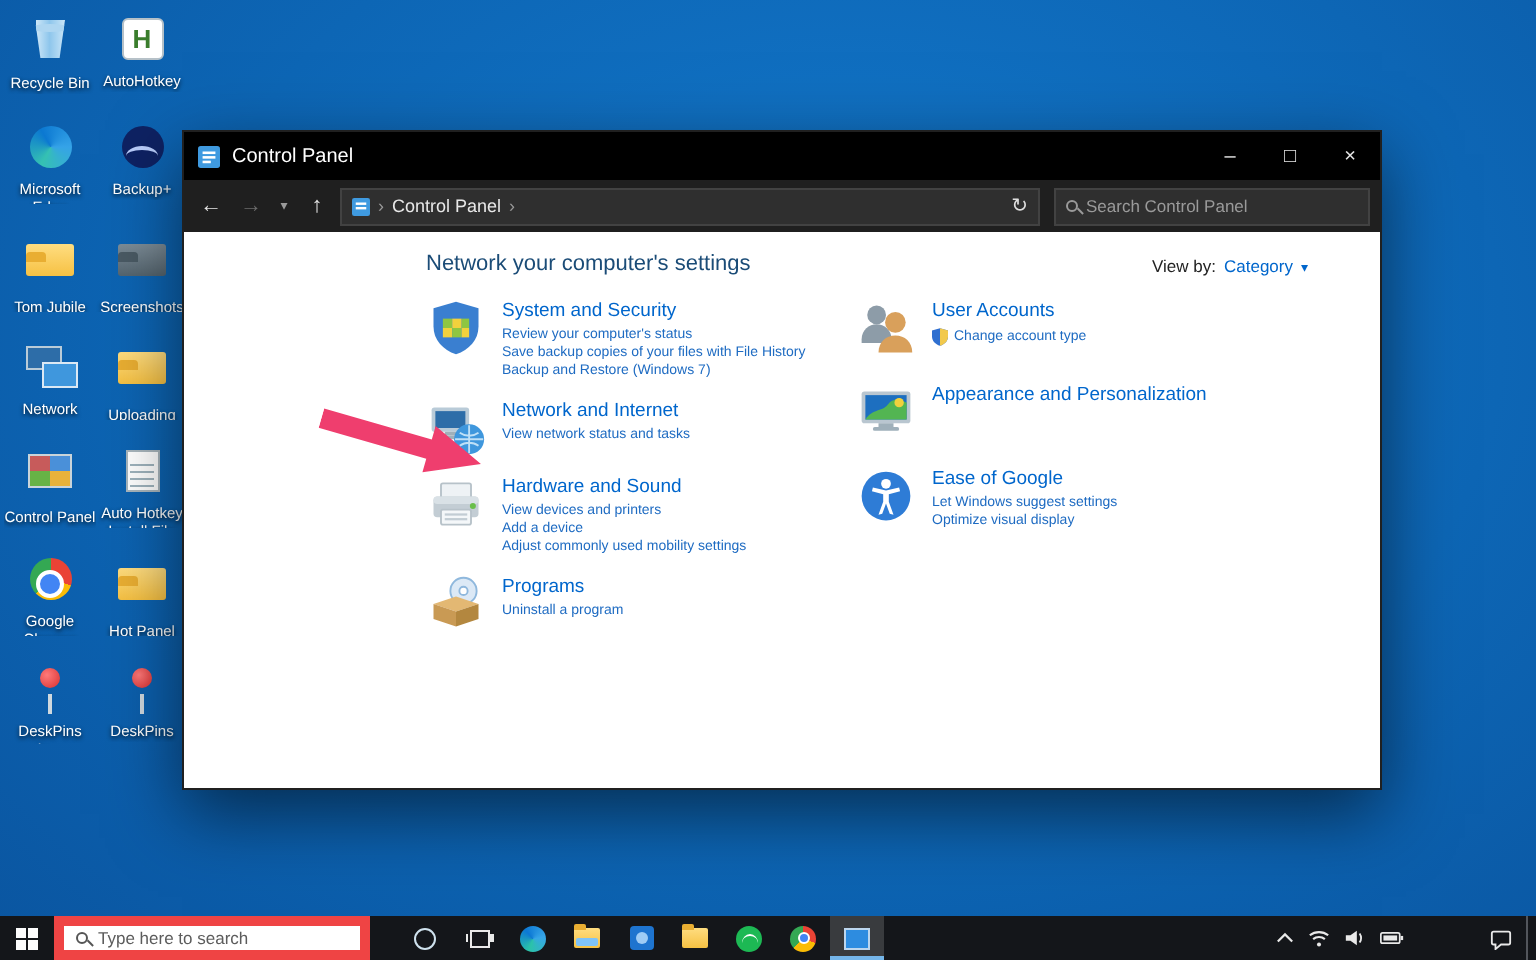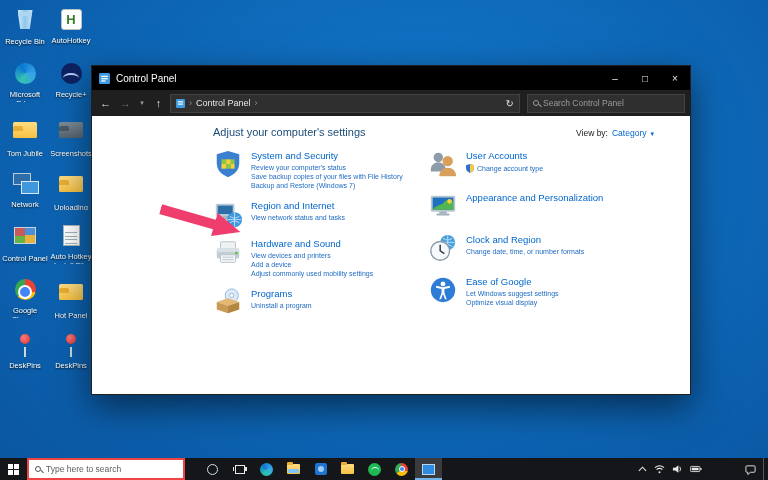--- a/index.html
+++ b/index.html
@@ -78,21 +78,21 @@
   .cat-link { display:flex; align-items:center; gap:3px; color:#1e6bc2; font-size:7px; margin-bottom:2px; text-decoration:none; white-space:nowrap; }
 
   
   .anno { position:absolute; left:160px; top:196px; z-index:40; transform:rotate(16deg); transform-origin:left center; }
 
   
   .taskbar { position:absolute; left:0; right:0; bottom:0; height:22px; background:#14161a; z-index:100; display:flex; align-items:stretch; color:#e9e9e9; }
   .start { width:27px; display:flex; align-items:center; justify-content:center; }
   .win-logo { display:grid; grid-template-columns:5px 5px; grid-template-rows:5px 5px; gap:1px; }
   .win-logo span { background:#fdfdfd; }
-  .tb-search { width:158px; background:#fff; border:2px solid #ef4444; display:flex; align-items:center; gap:5px; padding:0 6px; }
+  .tb-search { width:158px; background:#fff; border:5px solid #ef4444; display:flex; align-items:center; gap:5px; padding:0 6px; }
   .tb-search input { color:#333; }
   .tb-search input::placeholder { color:#5c5c5c; }
   .tb-apps { display:flex; align-items:stretch; margin-left:14px; }
   .app { width:27px; display:flex; align-items:center; justify-content:center; }
   .app.active { background:rgba(255,255,255,.16); box-shadow:inset 0 -2px 0 #75b6ea; }
   .g-cortana { width:11px; height:11px; border:1.5px solid #cfe2ee; border-radius:50%; }
   .g-taskview { width:10px; height:9px; border:1.2px solid #e9e9e9; position:relative; }
   .g-taskview::before { content:""; position:absolute; left:-3px; top:1.5px; width:1.5px; height:4px; background:#e9e9e9; }
   .g-taskview::after { content:""; position:absolute; right:-3px; top:1.5px; width:1.5px; height:4px; background:#e9e9e9; }
   .g-edge-tb { width:13px; height:13px; border-radius:50%; background:conic-gradient(from 200deg,#2bc3a8,#0c78d4,#37a6e8,#2bc3a8); }
@@ -165,21 +165,21 @@
     <div class="dicon">
       <div class="glyph">
           <div class="ic-ahk">H</div>
         </div>
       <div class="dlabel">AutoHotkey</div>
     </div>
     <div class="dicon">
       <div class="glyph">
           <div class="ic-disney"></div>
         </div>
-      <div class="dlabel">Recycle+</div>
+      <div class="dlabel">Backup+</div>
     </div>
     <div class="dicon">
       <div class="glyph">
           <div class="ic-folder-dark"></div>
         </div>
       <div class="dlabel">Screenshots Shortcuts</div>
     </div>
     <div class="dicon">
       <div class="glyph">
           <div class="ic-folder"></div>
@@ -239,21 +239,21 @@
         <span class="addr-spacer"></span>
         <span class="refresh">↻</span>
       </div>
       <div class="searchbox">
         <span class="mag"></span>
         <input placeholder="Search Control Panel" style="">
       </div>
     </div>
 
     <div class="content">
-      <div class="cp-heading">Adjust your computer's settings</div>
+      <div class="cp-heading">Network your computer's settings</div>
       <div class="viewby">
         <span>View by:</span>
         <span class="vlink">Category</span>
         <span class="vcaret">▾</span>
       </div>
 
       <div class="cols">
 
         <div class="col-left">
 
@@ -282,21 +282,21 @@
               <svg viewBox="0 0 32 32" width="30" height="30">
                   <rect x="3" y="5" width="20" height="13" rx="1.5" fill="#b9cbd8"></rect>
                   <rect x="5" y="7" width="16" height="9" fill="#2d6da8"></rect>
                   <rect x="10" y="18" width="6" height="2" fill="#9fb0ba"></rect>
                   <rect x="7" y="20" width="12" height="2" rx="1" fill="#9fb0ba"></rect>
                   <circle cx="23" cy="22" r="8" fill="#3f97dd"></circle>
                   <path d="M15.5 22h15M23 14.5v15M18 18.5a8.5 8.5 0 0 0 10 0M18 25.5a8.5 8.5 0 0 1 10 0" stroke="#bfe0f7" stroke-width="1" fill="none"></path>
                 </svg>
             </div>
             <div class="cat-body">
-              <a class="cat-title">Region and Internet</a>
+              <a class="cat-title">Network and Internet</a>
               <a class="cat-link">View network status and tasks</a>
             </div>
           </div>
 
           <div class="cat">
             <div class="cat-icon">
               <svg viewBox="0 0 32 32" width="30" height="30">
                   <rect x="8" y="5" width="16" height="9" rx="1" fill="#eef2f5" stroke="#b7c2c9"></rect>
                   <rect x="4" y="12" width="24" height="11" rx="2" fill="#c3cdd4"></rect>
                   <rect x="4" y="12" width="24" height="4" rx="2" fill="#d9e1e6"></rect>
@@ -363,34 +363,20 @@
                   <circle cx="23" cy="11" r="2.5" fill="#f2d13c"></circle>
                   <rect x="12" y="22" width="8" height="2" fill="#9fb0ba"></rect>
                   <rect x="9" y="24" width="14" height="2" rx="1" fill="#9fb0ba"></rect>
                 </svg>
             </div>
             <div class="cat-body">
               <a class="cat-title">Appearance and Personalization</a>
             </div>
           </div>
 
-          <div class="cat">
-            <div class="cat-icon">
-              <svg viewBox="0 0 32 32" width="30" height="30">
-                  <circle cx="21" cy="10" r="8" fill="#4aa0dd"></circle>
-                  <path d="M13.5 10h15M21 2.5v15M16 5.5a8 8 0 0 0 10 0M16 14.5a8 8 0 0 1 10 0" stroke="#bfe0f7" stroke-width="1" fill="none"></path>
-                  <circle cx="13" cy="19" r="10" fill="#f7fafc" stroke="#8d9ca8" stroke-width="1.5"></circle>
-                  <path d="M13 12.5V19l4.5 3" stroke="#33404a" stroke-width="1.6" fill="none"></path>
-                </svg>
-            </div>
-            <div class="cat-body">
-              <a class="cat-title">Clock and Region</a>
-              <a class="cat-link">Change date, time, or number formats</a>
-            </div>
-          </div>
 
           <div class="cat">
             <div class="cat-icon">
               <svg viewBox="0 0 32 32" width="30" height="30">
                   <circle cx="16" cy="16" r="13" fill="#2e7cd6"></circle>
                   <circle cx="16" cy="9.5" r="2.6" fill="#fff"></circle>
                   <path d="M8.5 13.5l6 1.5v4l-2.5 7 2-.5 2-5.5 2 5.5 2 .5-2.5-7v-4l6-1.5-.5-2-7 1.5-7-1.5z" fill="#fff"></path>
                 </svg>
             </div>
             <div class="cat-body">

